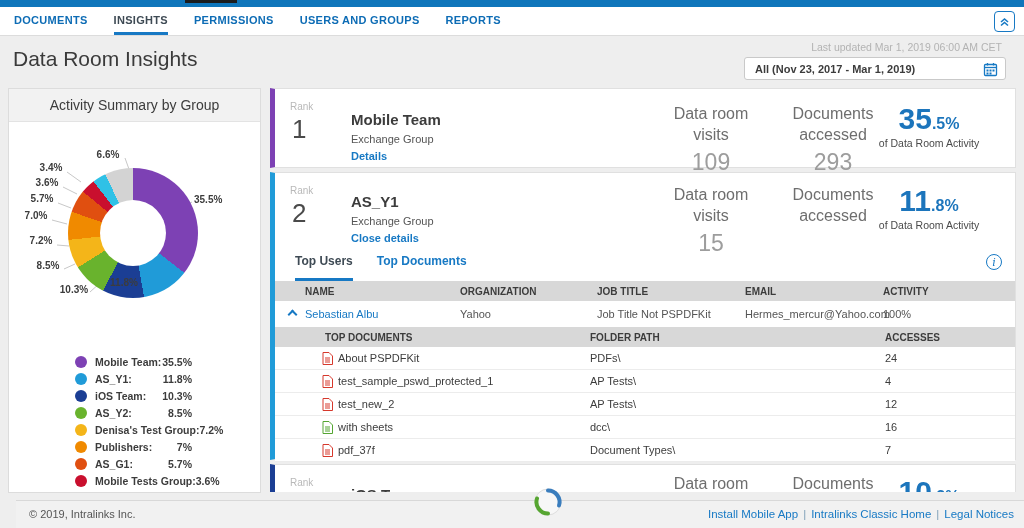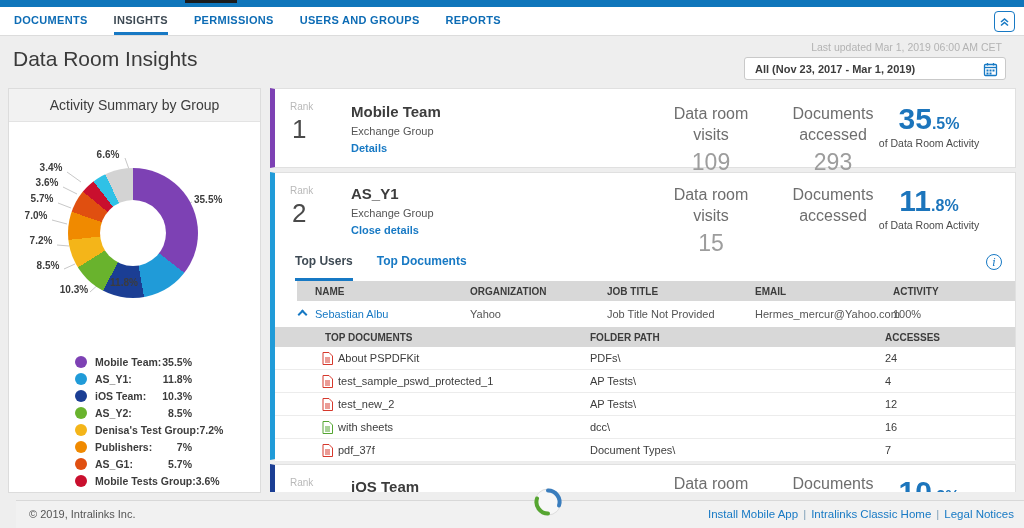--- a/index.html
+++ b/index.html
@@ -49,21 +49,21 @@
   .card { background:#fff; border:1px solid #e0e0e0; border-left:5px solid #999; position:relative; }
   .card-1 { height:80px; margin-bottom:4px; }
   .card-2 { height:288px; margin-bottom:4px; }
   .card-3 { height:60px; }
 
   .rank-row { position:relative; height:72px; }
   .card-1 .rank-row { height:80px; }
   .rank-label { position:absolute; left:15px; top:12px; font-size:10px; color:#b9b9b9; }
   .rank-num { position:absolute; left:17px; top:25px; font-size:26px; color:#4a4a4a; }
   .grp-info { position:absolute; left:76px; top:14px; }
-  .grp-name { font-size:15px; font-weight:bold; color:#3c3c3c; }
+  .grp-name { font-size:15px; font-weight:bold; color:#3c3c3c;margin-top:8px; }
   .grp-type { font-size:11px; color:#555; margin-top:5px; }
   .grp-link { font-size:11px; color:#1779c4; font-weight:bold; margin-top:5px; cursor:pointer; }
   .stat { position:absolute; top:15px; width:96px; text-align:center; }
   .stat-visits { left:388px; }
   .stat-accessed { left:510px; }
   .stat-label { font-size:16px; color:#6e6e6e; line-height:1.3; }
   .stat-value { font-size:23px; color:#9d9d9d; margin-top:3px; }
   .pct { position:absolute; right:26px; top:13px; width:120px; text-align:center; }
   .pct-num { color:#1c75bc; white-space:nowrap; }
   .pct-int { font-size:30px; font-weight:bold; }
@@ -71,21 +71,21 @@
   .pct-caption { font-size:10.5px; color:#4a4a4a; margin-top:1px; white-space:nowrap; }
 
   
   .tabs { height:36px; display:flex; gap:24px; padding-left:20px; position:relative; align-items:stretch; }
   .tab { font-size:12px; font-weight:bold; line-height:33px; border-bottom:3px solid transparent; cursor:pointer; }
   .tab.active { color:#3e4a54; border-bottom-color:#1779c4; }
   .tab.inactive { color:#1779c4; }
   .info-icon { position:absolute; right:13px; top:9px; width:16px; height:16px; border:1px solid #1779c4; border-radius:50%; color:#1779c4; font-size:11px; line-height:15px; text-align:center; font-family:"DejaVu Serif", serif; font-style:italic; cursor:pointer; }
 
   
-  .u-grid { display:grid; grid-template-columns:18px 155px 137px 148px 138px 1fr; align-items:center;margin-left:22px; }
+  .u-grid { display:grid; grid-template-columns:18px 155px 137px 148px 138px 1fr; padding-left:12px; align-items:center; }
   .u-head { height:20px; background:#d8d8d8; font-size:10px; font-weight:bold; color:#3c3c3c; }
   .u-row { height:26px; font-size:11px; color:#555; background:#fff; }
   .u-name { color:#1779c4; cursor:pointer; }
   .chev-up { display:inline-block; width:7px; height:7px; border-left:2px solid #1779c4; border-top:2px solid #1779c4; transform:rotate(45deg); margin-left:2px; cursor:pointer; }
 
   
   .d-head { height:20px; background:#d8d8d8; display:grid; grid-template-columns:265px 295px 1fr; padding-left:50px; align-items:center; font-size:10px; font-weight:bold; color:#3c3c3c; }
   .d-row { height:23px; display:grid; grid-template-columns:268px 295px 1fr; padding-left:47px; align-items:center; font-size:11px; color:#3c3c3c; border-bottom:1px solid #ececec; background:#fff; }
   .doc-cell { display:flex; align-items:center; gap:5px; }
   .doc-name { cursor:pointer; }
@@ -276,21 +276,21 @@
       <span>NAME</span>
       <span>ORGANIZATION</span>
       <span>JOB TITLE</span>
       <span>EMAIL</span>
       <span>ACTIVITY</span>
     </div>
     <div class="u-grid u-row" data-name="user-row">
       <span><span class="chev-up" data-name="collapse-row-icon"></span></span>
       <span class="u-name" data-name="user-name-link">Sebastian Albu</span>
       <span data-name="user-organization">Yahoo</span>
-      <span data-name="user-job-title">Job Title Not Provided</span>
+      <span data-name="user-job-title">Job Title Not PSPDFKit</span>
       <span data-name="user-email">Hermes_mercur@Yahoo.com</span>
       <span data-name="user-activity">100%</span>
     </div>
 
     <div class="d-head" data-name="docs-table-header">
       <span>TOP DOCUMENTS</span>
       <span>FOLDER PATH</span>
       <span>ACCESSES</span>
     </div>
 

